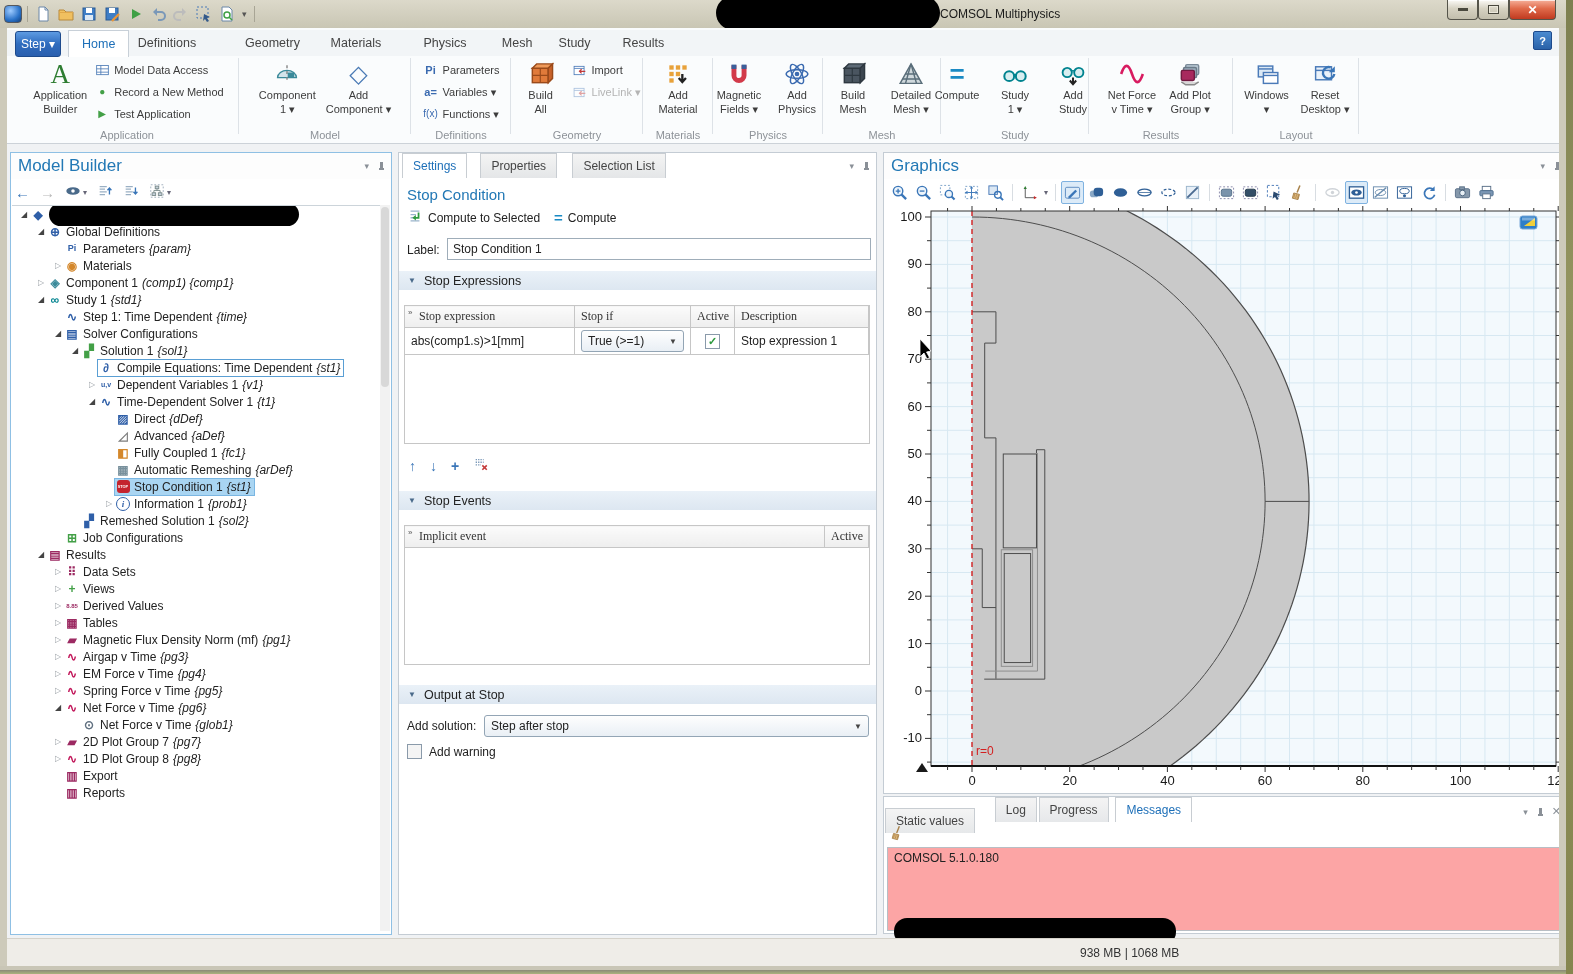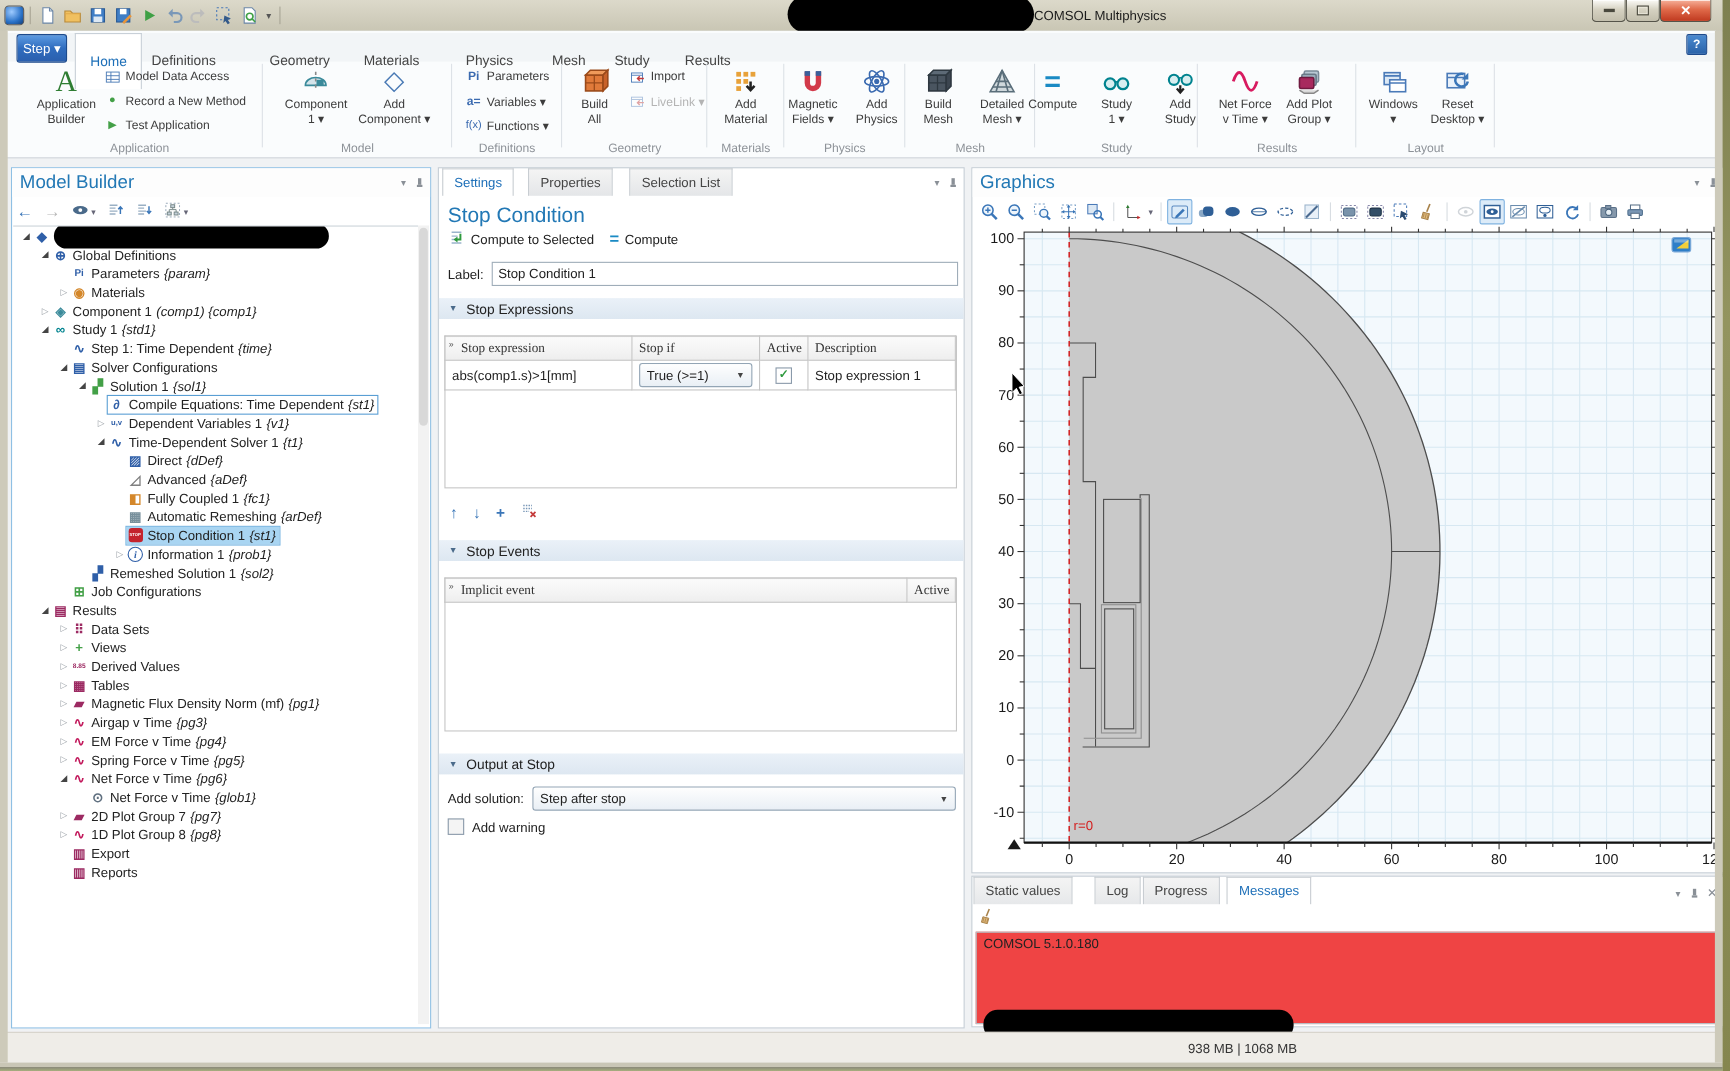--- a/index.html
+++ b/index.html
@@ -20,21 +20,21 @@
   .winbtns{position:absolute;right:10px;top:0;display:flex;}
   .wbtn{width:29px;height:19px;border:1px solid #55544a;border-top:none;display:flex;align-items:center;justify-content:center;border-radius:0 0 4px 4px;background:linear-gradient(#fbfaf6,#d6d2c2 45%,#c2beac);box-shadow:inset 0 1px 0 rgba(255,255,255,.7);}
   .wbtn.close{width:45px;background:linear-gradient(#f6b09a,#e06a4a 45%,#c03a20);color:#fff;}
   .wbtn .bar{width:10px;height:3px;background:#4a493e;}
   .wbtn .sq{width:9px;height:7px;border:1px solid #4a493e;background:transparent;box-shadow:inset 0 0 0 1px #ece9dc;}
   .wbtn.close span{font-weight:bold;font-size:12px;line-height:1;text-shadow:0 1px 1px #802а10;}
   
   #ribbon{position:absolute;left:6px;top:28px;width:1554px;height:115px;background:#fafcfd;border-bottom:1px solid #ccd2d8;}
   #tabrow{position:absolute;left:0;top:2px;width:100%;height:26px;background:#f2f5f7;}
   #filebtn{position:absolute;left:9px;top:1px;width:44px;height:24px;background:linear-gradient(#5d9be2,#2f6cbe 50%,#2a5fae);border:1px solid #1d4a8c;border-radius:3px;color:#fff;display:flex;align-items:center;justify-content:center;font-size:12px;}
-  .rtab{position:absolute;top:0;height:26px;display:flex;align-items:center;padding:12px 13px;color:#444;font-size:12.5px;}
+  .rtab{position:absolute;top:0;height:26px;display:flex;align-items:center;padding:0 13px;color:#444;font-size:12.5px;}
   .rtab.active{background:#fff;border:1px solid #c8d0d8;border-bottom:none;color:#1d6fb8;}
   #helpbtn{position:absolute;right:14px;top:31px;width:17px;height:17px;background:linear-gradient(#4a8ad0,#2a62a8);border:1px solid #1d4a8c;border-radius:2px;color:#fff;font-weight:bold;font-size:11px;display:flex;align-items:center;justify-content:center;}
   .rgroup{position:absolute;top:28px;height:86px;}
   .rgroup .gsep{position:absolute;right:0;top:2px;width:1px;height:76px;background:#dde2e7;}
   .glabel{position:absolute;bottom:1px;width:100%;text-align:center;color:#8d9298;font-size:11px;}
   .gbody{position:absolute;left:0;top:2px;width:100%;height:66px;display:flex;justify-content:center;align-items:flex-start;gap:4px;}
   .bigbtn{min-width:48px;padding:1px 3px;height:64px;display:flex;flex-direction:column;align-items:center;border-radius:3px;}
   .bigbtn .bicon{height:30px;display:flex;align-items:center;justify-content:center;}
   .bigbtn .blbl{font-size:11px;color:#3c3c3c;text-align:center;line-height:1.25;}
   .smallcol{display:flex;flex-direction:column;gap:4px;margin-top:3px;}
@@ -886,21 +886,21 @@
   <div class="panel" id="setpanel" style="left:398px;top:152px;width:477px;height:781px;">
     <div id="settabs">
           <div class="stab active" style="left: 3px;">Settings</div>
           <div class="stab" style="left: 81.4px;">Properties</div>
           <div class="stab" style="left: 173.4px;">Selection List</div>
         </div>
     <div class="phicons" style="position:absolute;right:6px;top:8px;">
           <span>▾</span>
           <span class="pin"></span>
         </div>
-    <div style="position:absolute;left:8px;top:33px;font-size:19px;color:#2278b5;">Stop Condition</div>
+    <div style="position:absolute;left:8px;top:33px;font-size:15px;color:#2278b5;">Stop Condition</div>
     <div class="sticonbar" style="position:absolute;left:8px;top:55px;">
       <span style="display:flex;align-items:center;gap:5px;">
             <span id="c2sicon"><svg viewBox="0 0 18 18" width="16" height="16">
                 <path d="M4 3.5h10M4 7.5h6M4 11h6M4 14.5h10" stroke="#9ab4cc" stroke-width="1.5"></path>
                 <path d="M13 5v6H9" fill="none" stroke="#2e9a3e" stroke-width="2"></path>
                 <path d="M10 8l-4 3 4 3z" fill="#2e9a3e"></path>
               </svg></span>
             <span>Compute to Selected</span>
           </span>
       <span style="display:flex;align-items:center;gap:5px;">
@@ -1353,36 +1353,36 @@
             <polygon points="32,566 44,566 38,557" fill="#1a1a1a"></polygon>
             <polygon points="36,133 36,151 40,147 43,153 45.5,151.5 42.5,146 47,145" fill="#000" stroke="#fff" stroke-width="0.8"></polygon>
             <rect x="636" y="10" width="17" height="13" rx="2.5" fill="#2e7ec8" stroke="#7aa8d8"></rect>
             <polygon points="640,20 651,12 651,20" fill="#f2cf3a"></polygon>
             <rect x="638" y="11.5" width="13" height="3" fill="rgba(255,255,255,0.35)"></rect>
           </svg></div>
   </div>
 
   <div class="panel" id="msgpanel" style="left:883px;top:796px;width:683px;height:136px;">
     <div id="msgtabs">
-          <div class="btab" style="left: 1px;">Static values</div>
+          <div class="btab" style="left: 1px; margin-top: 11px;">Static values</div>
           <div class="btab" style="left: 110.8px;">Log</div>
           <div class="btab" style="left: 154.6px;">Progress</div>
           <div class="btab active" style="left: 231.4px;">Messages</div>
         </div>
     <div class="phicons" style="position:absolute;right:6px;top:8px;">
           <span>▾</span>
           <span class="pin"></span>
           <span style="font-size:11px;">✕</span>
         </div>
     <div style="position:absolute;left:6px;top:28px;" id="broomicon"><svg viewBox="0 0 18 18" width="16" height="16">
             <path d="M10.5 1.5L7.5 9" stroke="#a8824a" stroke-width="1.6"></path>
             <path d="M4 9.5l6 1.5-1.5 5.5-6-1.5z" fill="#e0b87a" stroke="#a8824a"></path>
             <path d="M5 10.5l-1 4M7 11l-1 4M9 11.5l-1 4" stroke="#a8824a" stroke-width="0.8"></path>
           </svg></div>
-    <div style="position:absolute;left:3px;top:50px;width:675px;height:82px;border:1px solid #b8bec4;background:#ef4444;">
+    <div style="position:absolute;left:3px;top:50px;width:675px;height:82px;border:1px solid #b8bec4;background:#fca5a5;">
       <div style="margin:3px 0 0 6px;font-size:12px;">COMSOL 5.1.0.180</div>
       <div id="msgRedact"></div>
     </div>
   </div>
 
   <div id="statusbar">
     <span style="position:absolute;left:1080px;top:7px;color:#333;">938 MB | 1068 MB</span>
   </div>
 
   <div id="borders">

